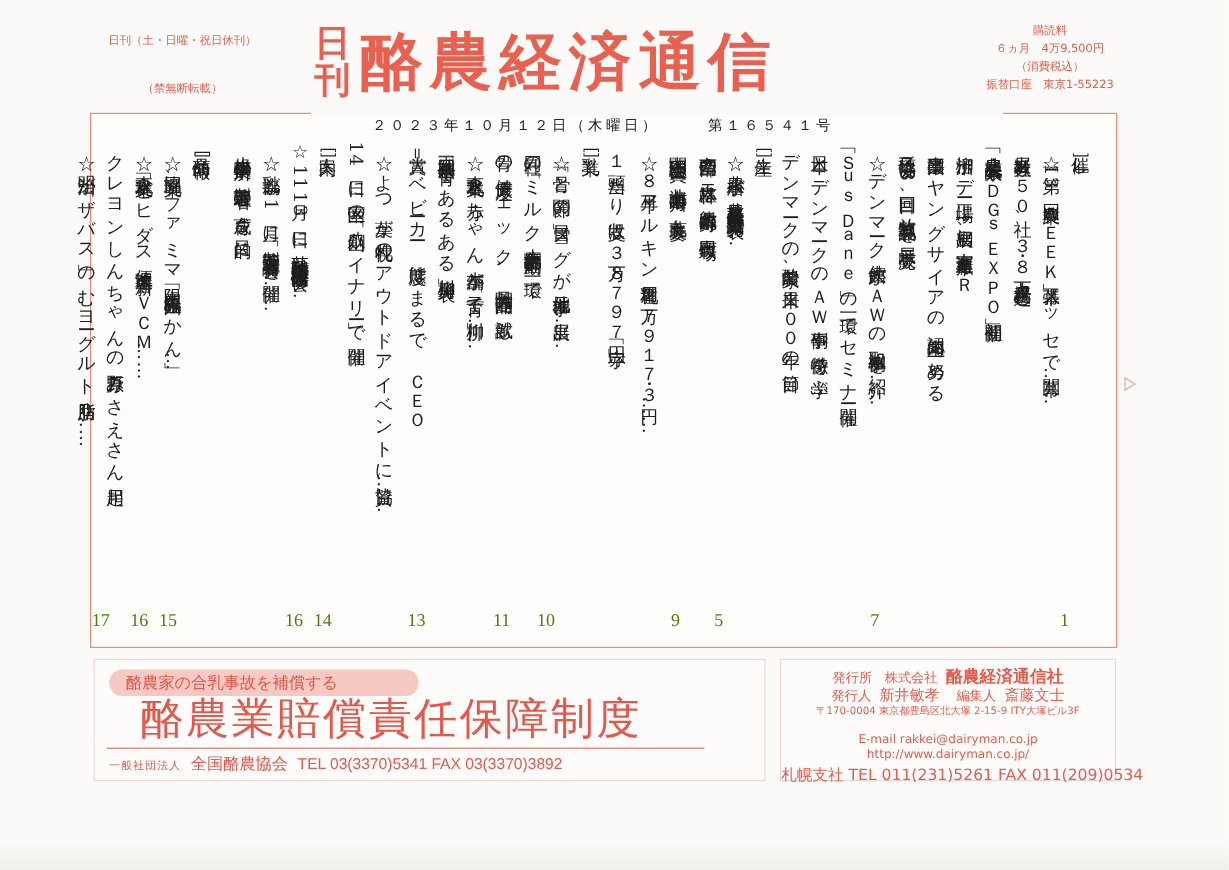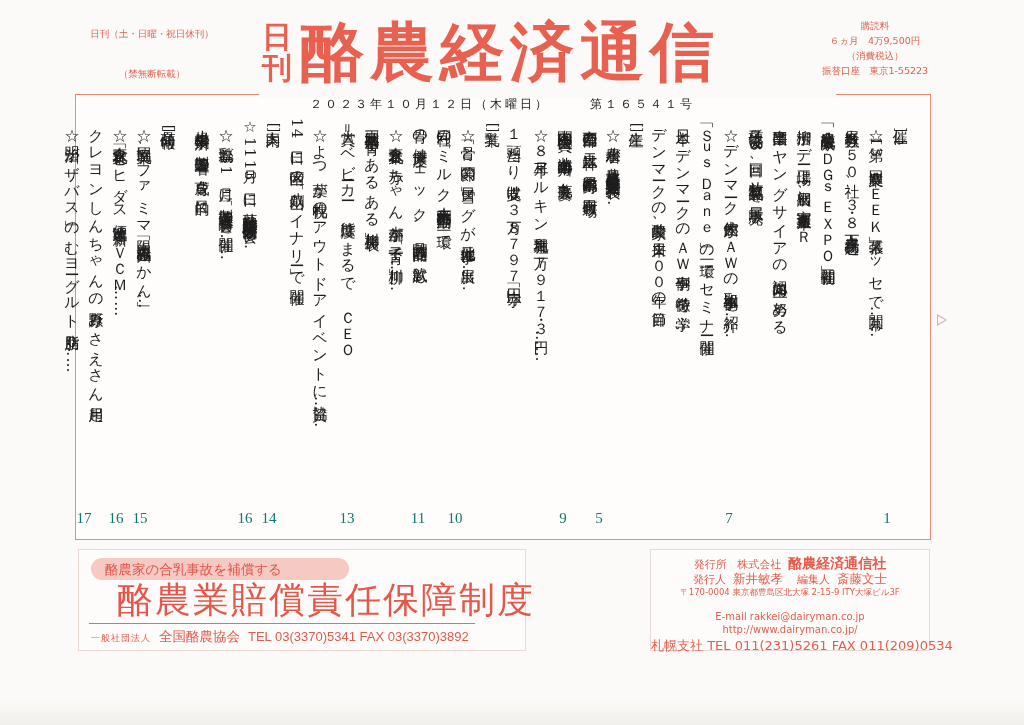--- a/index.html
+++ b/index.html
@@ -5,38 +5,38 @@
   * { box-sizing: border-box; margin: 0; padding: 0; }
   html, body { width: 1024px; height: 725px; background: #fbfaf8; overflow: hidden; }
   body { position: relative; font-family: "DejaVu Serif", "Liberation Serif", serif; color: #222; }
 
   .masthead-left { position: absolute; left: 82px; top: 28px; width: 140px; text-align: center; color: #e06050; font-size: 9.5px; font-family: "DejaVu Sans", sans-serif; }
   .masthead-left .line1 { position: absolute; left: 0; top: 0; width: 140px; }
   .masthead-left .line2 { position: absolute; left: 0; top: 40px; width: 140px; }
 
   .title-wrap { position: absolute; left: 262px; top: 12px; height: 80px; display: flex; align-items: center; color: #e8604f; }
   .title-kicker { display: flex; flex-direction: column; font-family: "DejaVu Sans", sans-serif; font-weight: bold; font-size: 30px; line-height: 31px; margin-right: 8px; }
-  .title-main { font-family: "DejaVu Sans", sans-serif; font-weight: bold; font-size: 64px; letter-spacing: 6px; line-height: 80px; white-space: nowrap; }
+  .title-main { font-family: "DejaVu Sans", sans-serif; font-weight: bold; font-size: 52px; letter-spacing: 6px; line-height: 80px; white-space: nowrap; }
 
   .masthead-right { position: absolute; left: 800px; top: 18px; width: 150px; text-align: center; color: #e06050; font-size: 9.5px; line-height: 15px; font-family: "DejaVu Sans", sans-serif; }
 
   .headline-box { position: absolute; left: 75px; top: 94px; width: 856px; height: 446px; border: 1.5px solid #ec8a78; background: #fffdfb; }
   .headline-box .top-gap { position: absolute; top: -3px; left: 183px; width: 577px; height: 6px; background: #fbfaf8; }
 
   .dateline { position: absolute; left: 310px; top: 96px; font-size: 12px; letter-spacing: 3px; color: #222; display: flex; gap: 40px; }
 
   .columns { position: absolute; left: 80px; top: 118px; width: 840px; height: 420px; }
   .col { position: absolute; top: 0; height: 390px; writing-mode: vertical-rl; font-size: 15px; line-height: 20px; letter-spacing: 1.2px; white-space: nowrap; color: #1d1d1d; }
   .col.section { font-size: 15px; }
-  .pagenum { position: absolute; top: 392px; font-size: 15px; color: #0f766e; text-align: center; width: 26px; font-family: "Liberation Serif", serif; }
+  .pagenum { position: absolute; top: 392px; font-size: 15px; color: #4d7c0f; text-align: center; width: 26px; font-family: "Liberation Serif", serif; }
 
   .side-arrow { position: absolute; left: 937px; top: 314px; width: 0; height: 0; border-top: 6px solid transparent; border-bottom: 6px solid transparent; border-left: 10px solid #d9b0a8; }
   .side-arrow::after { content: ""; position: absolute; left: -9px; top: -4px; border-top: 4px solid transparent; border-bottom: 4px solid transparent; border-left: 7px solid #fbfaf8; }
 
-  .ad-box { position: absolute; left: 78px; top: 549px; width: 448px; height: 102px; border: 1px solid #ead8d3; background: #fefcfb; }
+  .ad-box { position: absolute; left: 78px; top: 549px; width: 560px; height: 102px; border: 1px solid #ead8d3; background: #fefcfb; }
   .ad-pill { position: absolute; left: 12px; top: 8px; width: 258px; height: 22px; background: #f6c9c3; border-radius: 11px; color: #e0564a; font-family: "DejaVu Sans", sans-serif; font-size: 13.5px; line-height: 22px; padding-left: 14px; white-space: nowrap; }
   .ad-title { position: absolute; left: 38px; top: 28px; color: #e4584b; font-family: "DejaVu Sans", sans-serif; font-size: 36px; letter-spacing: 2px; white-space: nowrap; line-height: 44px; }
   .ad-rule { position: absolute; left: 10px; right: 50px; top: 73px; border-top: 1.5px solid #e66e5f; }
   .ad-footer { position: absolute; left: 12px; top: 78px; color: #e05a4d; font-family: Liberation Sans, sans-serif; white-space: nowrap; display: flex; align-items: baseline; gap: 8px; }
   .ad-footer .small { font-size: 9px; letter-spacing: 1px; }
   .ad-footer .org { font-size: 13.5px; }
   .ad-footer .tel { font-size: 13px; }
 
   .pub-box { position: absolute; left: 650px; top: 549px; width: 280px; height: 102px; border: 1px solid #ead8d3; background: #fefcfb; color: #e45c4d; font-family: "DejaVu Sans", sans-serif; text-align: center; }
   .pub-line { position: absolute; left: 0; width: 100%; white-space: nowrap; }

